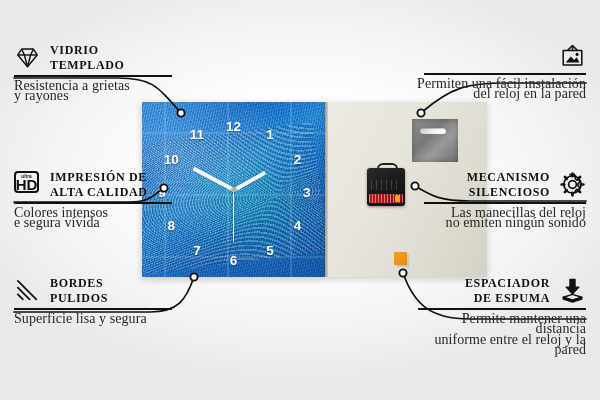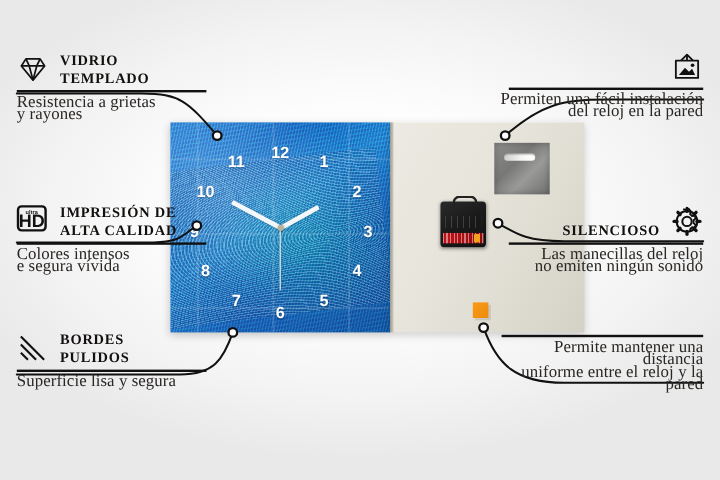--- a/index.html
+++ b/index.html
@@ -290,21 +290,21 @@
     <div class="rule" style="width:162px;margin-left:10px"></div>
     <div class="sub">
       <span>Permiten una fácil instalación</span><br>
       <span>del reloj en la pared</span>
     </div>
   </div>
 
   <div class="feat right" style="right:14px;top:170px;width:172px;">
     <div class="head">
       <span class="titles">
-        <br>
+        <span>MECANISMO</span><br>
         <span>SILENCIOSO</span>
       </span>
       <span class="ic">
         <svg viewBox="0 0 32 32">
             <g fill="none" stroke="#111" stroke-width="2" stroke-linejoin="round">
           <path d="M16,5.2 l3.4,1.0 2.6,-1.2 1.9,2.6 -0.6,2.8 2.0,2.0 2.8,-0.6 0.9,3.1 -2.2,1.9 0,2.8 2.2,1.9 -0.9,3.1 -2.8,-0.6 -2.0,2.0 0.6,2.8" transform="translate(-3,-1) scale(0.95)"></path>
           <circle cx="16" cy="16" r="10.2"></circle>
           <circle cx="16" cy="16" r="4.6"></circle>
           <g stroke-width="3.2" stroke-linecap="round">
             <line x1="16" y1="3.2" x2="16" y2="6.2"></line>
@@ -321,20 +321,35 @@
       </span>
     </div>
     <div class="rule" style="width:162px;margin-left:10px"></div>
     <div class="sub">
       <span>Las manecillas del reloj</span><br>
       <span>no emiten ningún sonido</span>
     </div>
   </div>
 
   <div class="feat right" style="right:14px;top:276px;width:178px;">
+    <div class="head">
+      <span class="titles">
+        <span>ESPACIADOR</span><br>
+        <span>DE ESPUMA</span>
+      </span>
+      <span class="ic">
+        <svg viewBox="0 0 32 32">
+            <g fill="#111" stroke="#111" stroke-width="1.6" stroke-linejoin="round">
+          <path d="M13,3 h6 v9 h4.5 L16,20 L8.5,12 H13 Z"></path>
+          <path d="M5,24 L16,20.5 L27,24 L16,27.5 Z" fill="none"></path>
+          <path d="M5,24 v2.2 L16,29.8 L27,26.2 V24 L16,27.5 Z"></path>
+        </g>
+          </svg>
+      </span>
+    </div>
     <div class="rule" style="width:168px;margin-left:10px"></div>
     <div class="sub">
       <span>Permite mantener una distancia</span><br>
       <span>uniforme entre el reloj y la pared</span>
     </div>
   </div>
 
 </div>
 
 </body></html>

